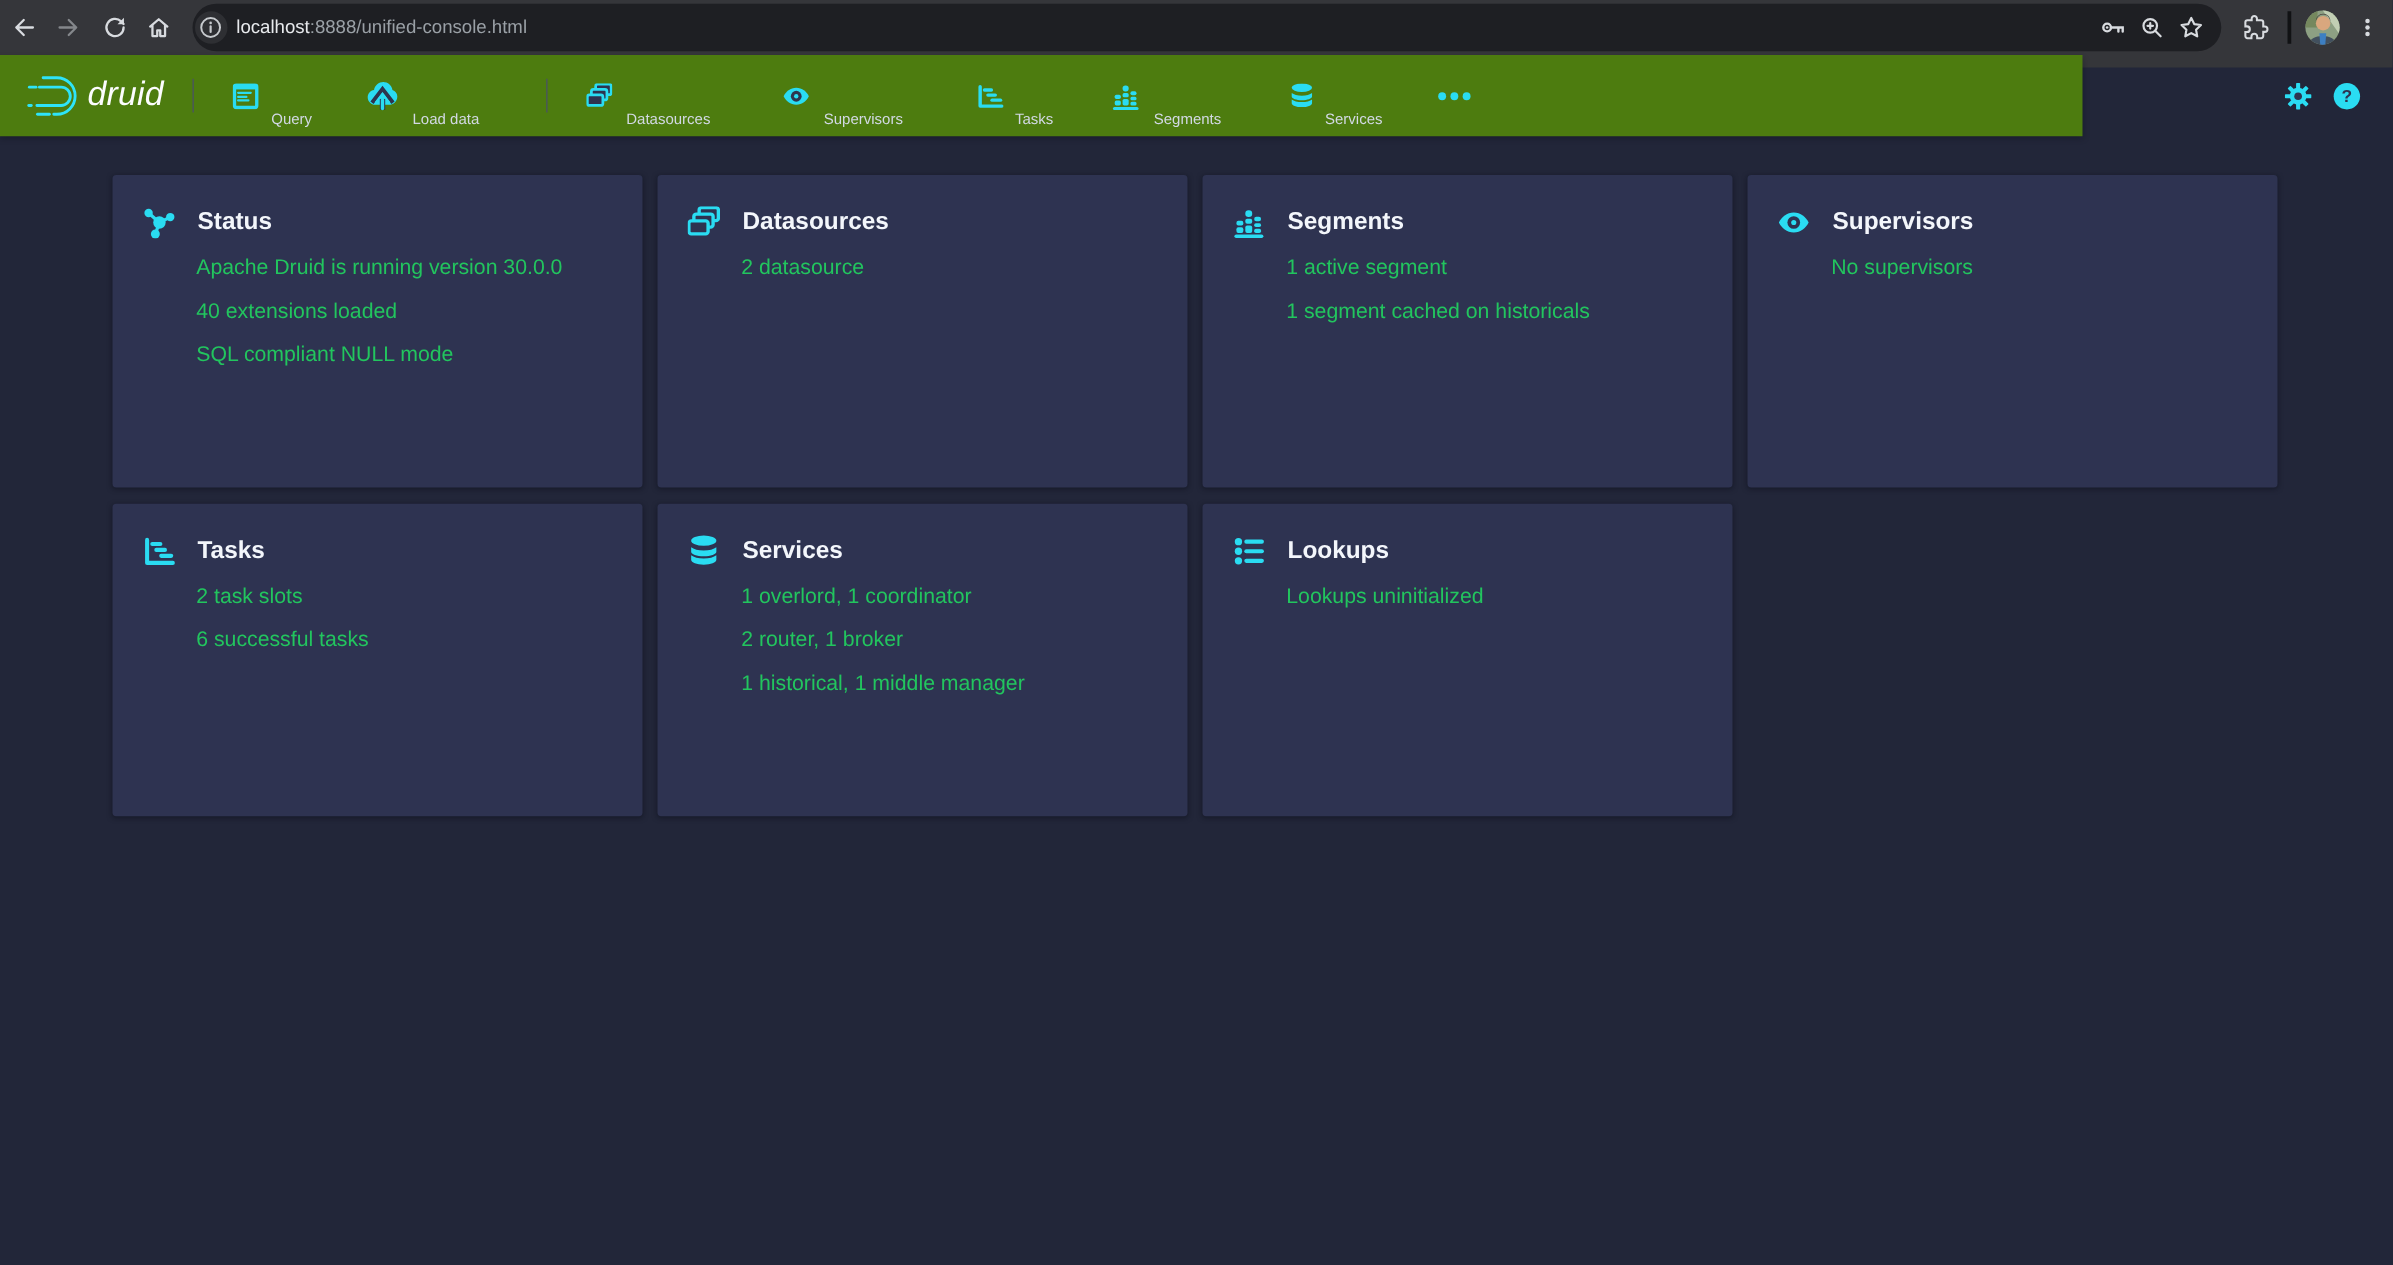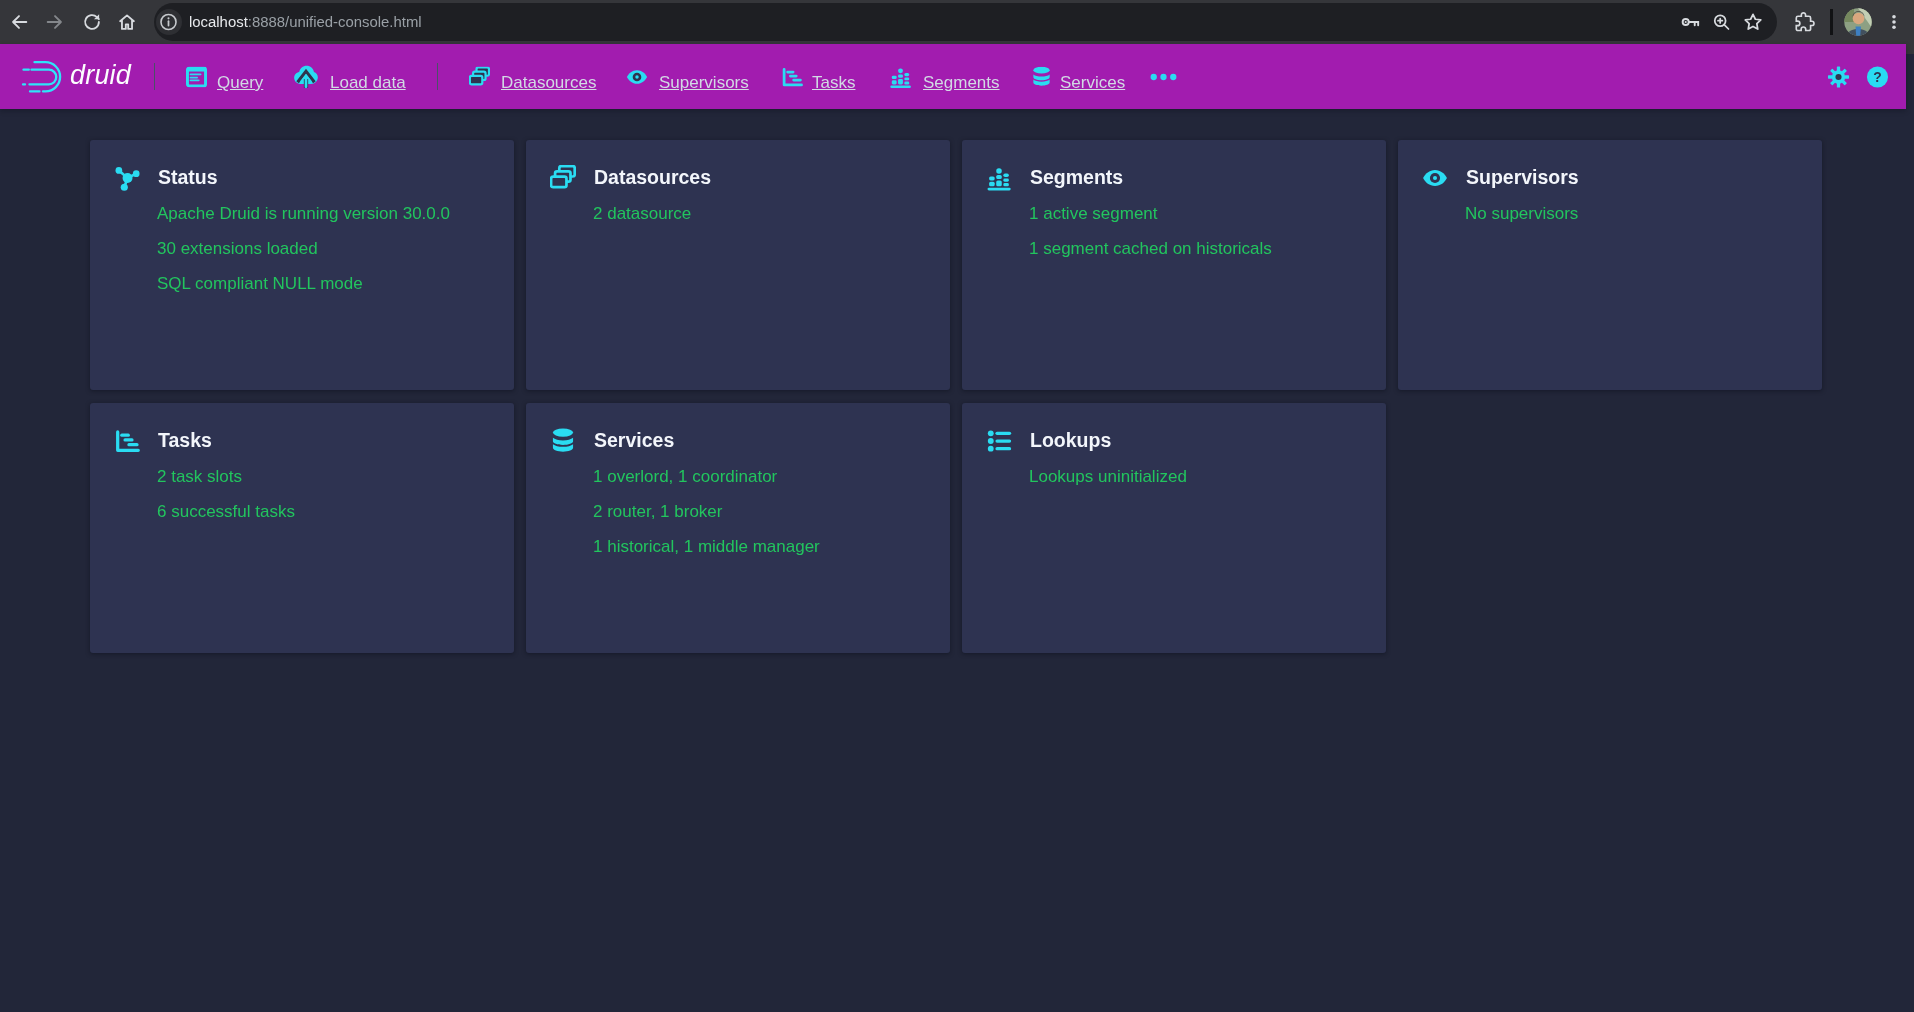--- a/index.html
+++ b/index.html
@@ -5,22 +5,22 @@
   html,body{margin:0;padding:0;}
   body{width:1914px;height:1012px;overflow:hidden;background:#222639;font-family:"Liberation Sans",sans-serif;-webkit-font-smoothing:antialiased;}
   
   .toolbar{position:absolute;left:0;top:0;width:1914px;height:54px;background:#35363a;}
   .tbicon{position:absolute;top:0;height:44px;display:flex;align-items:center;justify-content:center;}
   .omnibox{position:absolute;left:154px;top:3px;width:1623px;height:38px;border-radius:19px;background:#1e1f23;}
   .chip{position:absolute;left:156px;top:9px;width:26px;height:26px;border-radius:13px;background:#2e2f33;}
   .urltext{position:absolute;left:189px;top:0;height:44px;line-height:44px;font-size:14.9px;color:#e8eaed;white-space:pre;}
   .urltext span{color:#9aa0a6;}
   
-  .dheader{position:absolute;left:0;top:44px;width:1906px;height:65px;background:#a21caf;box-shadow:0 2px 5px rgba(8,10,20,0.3);}
-  .navtext{position:absolute;top:6px;height:65px;line-height:65px;color:#d2d9e4;font-size:17px;text-decoration:underline;}
+  .dheader{position:absolute;left:0;top:44px;width:1666px;height:65px;background:#4d7c0f;box-shadow:0 2px 5px rgba(8,10,20,0.3);}
+  .navtext{position:absolute;top:19px;height:65px;line-height:65px;color:#d2d9e4;font-size:12px;}
   .nico{position:absolute;top:33px;transform:translateY(-50%);}
   .navsep{position:absolute;top:19px;width:1px;height:27px;background:#4a5068;}
   .wordmark{position:absolute;left:70px;top:16px;font-size:27px;font-style:italic;color:#fcfdfe;letter-spacing:0.2px;line-height:30px;}
   
   .grid{position:absolute;left:90px;top:140px;display:grid;grid-template-columns:repeat(4,424px);grid-auto-rows:250px;gap:13px 12px;}
   .card{position:relative;background:#2e3351;border-radius:3px;box-shadow:0 1px 4px rgba(10,12,24,0.5);}
   .chead{position:absolute;left:24px;top:25px;display:flex;align-items:center;}
   .chead svg{width:26px;height:26px;}
   .ctitle{margin-left:18px;margin-top:-2px;font-size:19.5px;font-weight:bold;color:#f3f6fb;text-align:center;}
   .cbody{position:absolute;left:67px;top:56px;font-size:17px;color:#22c55e;}
@@ -257,21 +257,21 @@
 <div class="grid">
   <div class="card" id="c-status">
     <div class="chead">
         <svg viewBox="0 0 24 24">
           <use href="#s-status"></use>
         </svg>
         <span class="ctitle">Status</span>
       </div>
     <div class="cbody">
       <div>Apache Druid is running version 30.0.0</div>
-      <div>30 extensions loaded</div>
+      <div>40 extensions loaded</div>
       <div>SQL compliant NULL mode</div>
     </div>
   </div>
   <div class="card" id="c-datasources">
     <div class="chead">
         <svg viewBox="0 0 24 24">
           <use href="#s-ds"></use>
         </svg>
         <span class="ctitle">Datasources</span>
       </div>

